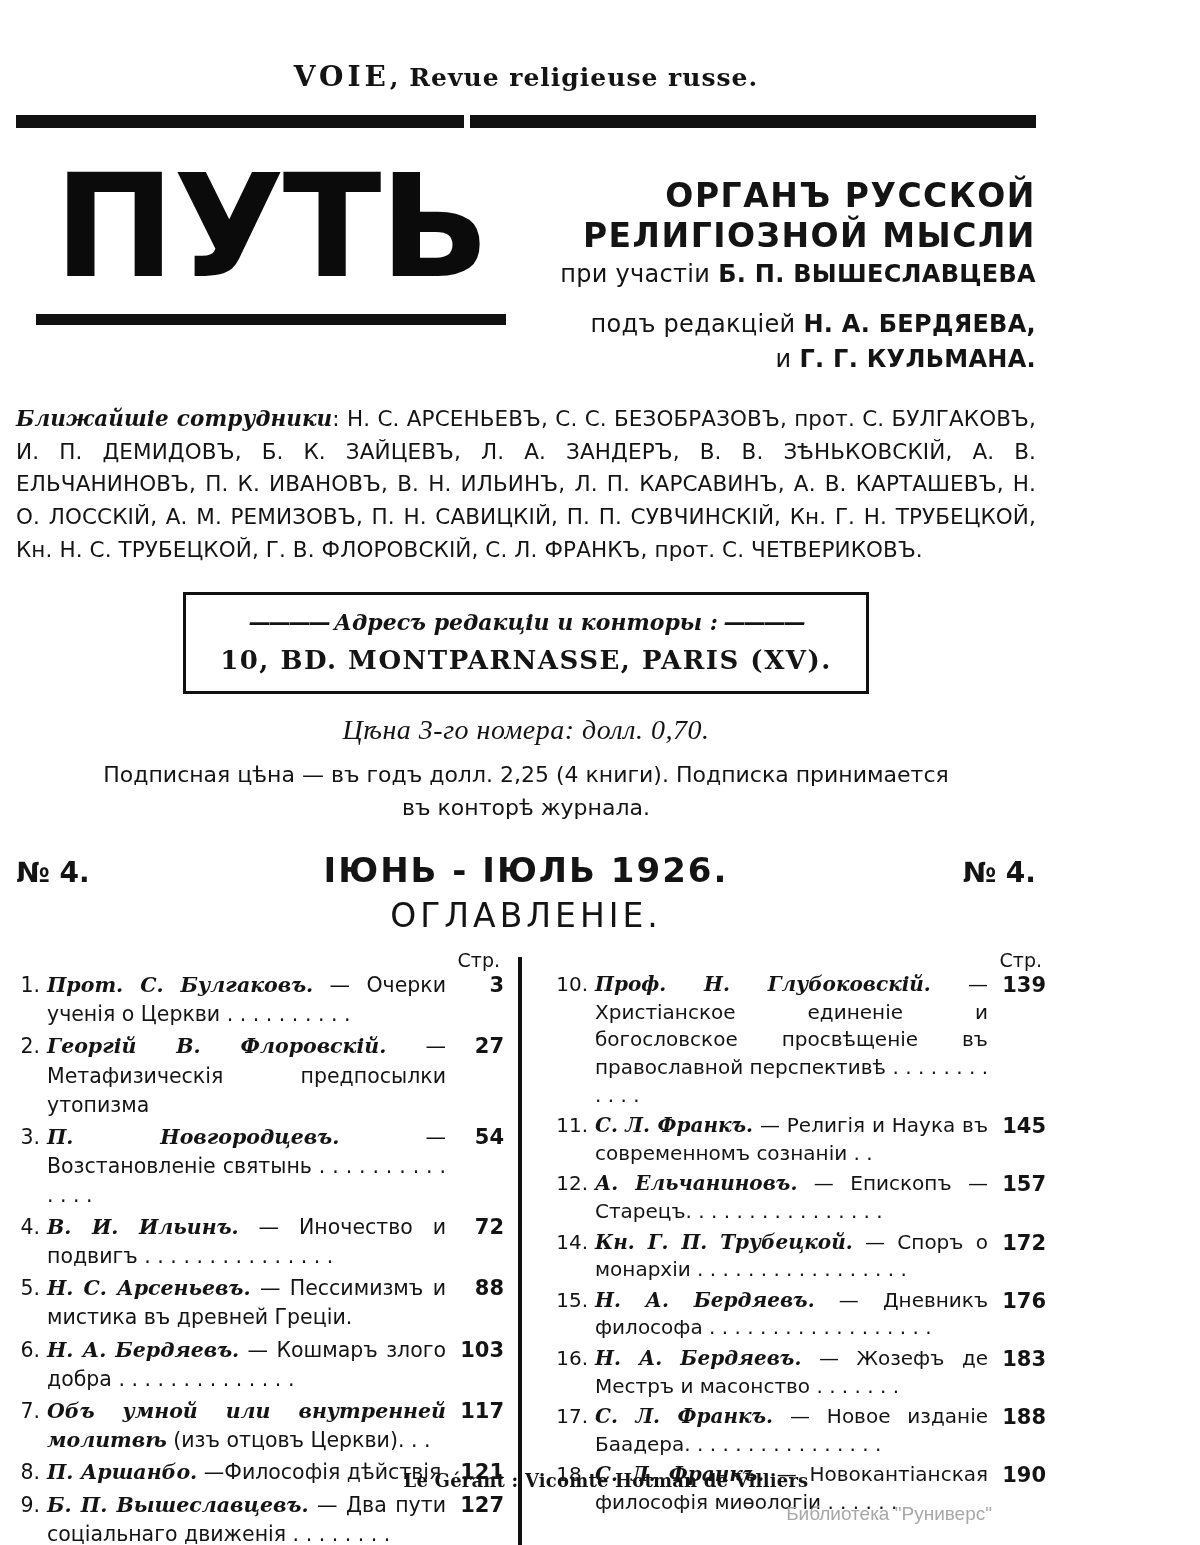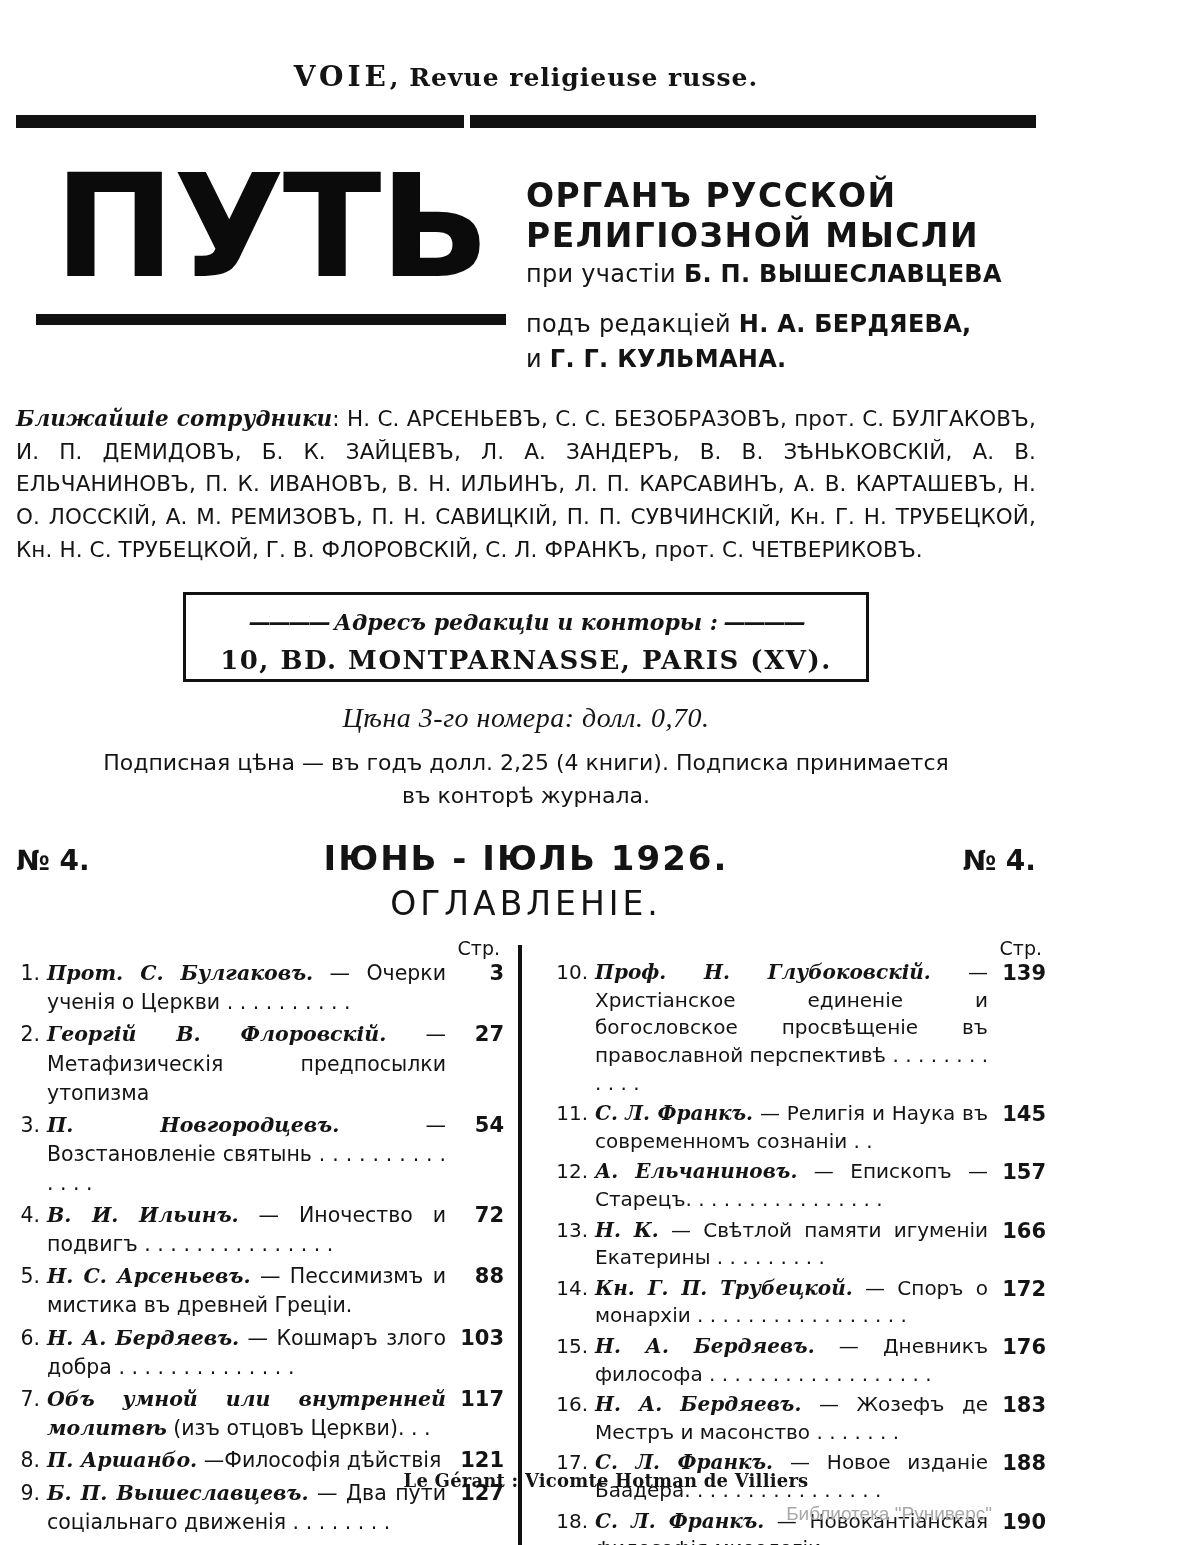--- a/index.html
+++ b/index.html
@@ -77,21 +77,21 @@
     transform: scaleX(1.02);
   }
   .logo-underbar {
     width: 470px;
     height: 11px;
     background: #111;
     margin: 16px auto 0 auto;
   }
   .head-right {
     width: 510px;
-    text-align: left;
+    text-align: right;
     font-family: "DejaVu Sans", sans-serif;
     padding-top: 30px;
   }
   .head-right .l1 {
     font-size: 33px;
     font-weight: bold;
     letter-spacing: 1.5px;
     line-height: 1.22;
   }
   .head-right .l2 {
@@ -118,21 +118,21 @@
     font-family: "DejaVu Serif", serif;
     font-style: italic;
     font-weight: bold;
   }
 
   
   .addr-box {
     width: 660px;
     margin: 26px auto 0 auto;
     border: 3px solid #111;
-    padding: 14px 10px 4px 10px;
+    padding: 14px 10px 16px 10px;
     text-align: center;
   }
   .addr-title {
     font-family: "DejaVu Serif", serif;
     font-style: italic;
     font-weight: bold;
     font-size: 22px;
     position: relative;
     display: block;
   }
@@ -391,25 +391,20 @@
         <span class="idx">11.</span>
         <span class="body"><span class="au">С. Л. Франкъ.</span><span> — Религія и Наука въ современномъ сознаніи . .</span></span>
         <span class="pg">145</span>
       </div>
       <div class="toc-item">
         <span class="idx">12.</span>
         <span class="body"><span class="au">А. Ельчаниновъ.</span><span> — Епископъ — Старецъ. . . . . . . . . . . . . . . .</span></span>
         <span class="pg">157</span>
       </div>
       <div class="toc-item">
-        <span class="idx">13.</span>
-        <span class="body"><span class="au">Н. К.</span><span> — Свѣтлой памяти игуменіи Екатерины . . . . . . . . .</span></span>
-        <span class="pg">166</span>
-      </div>
-      <div class="toc-item">
         <span class="idx">14.</span>
         <span class="body"><span class="au">Кн. Г. П. Трубецкой.</span><span> — Споръ о монархіи . . . . . . . . . . . . . . . . .</span></span>
         <span class="pg">172</span>
       </div>
       <div class="toc-item">
         <span class="idx">15.</span>
         <span class="body"><span class="au">Н. А. Бердяевъ.</span><span> — Дневникъ философа . . . . . . . . . . . . . . . . . .</span></span>
         <span class="pg">176</span>
       </div>
       <div class="toc-item">

